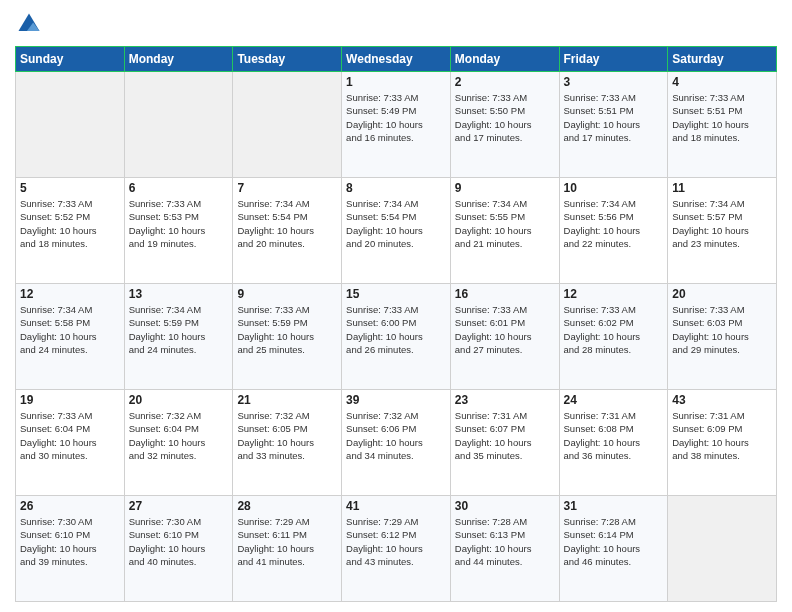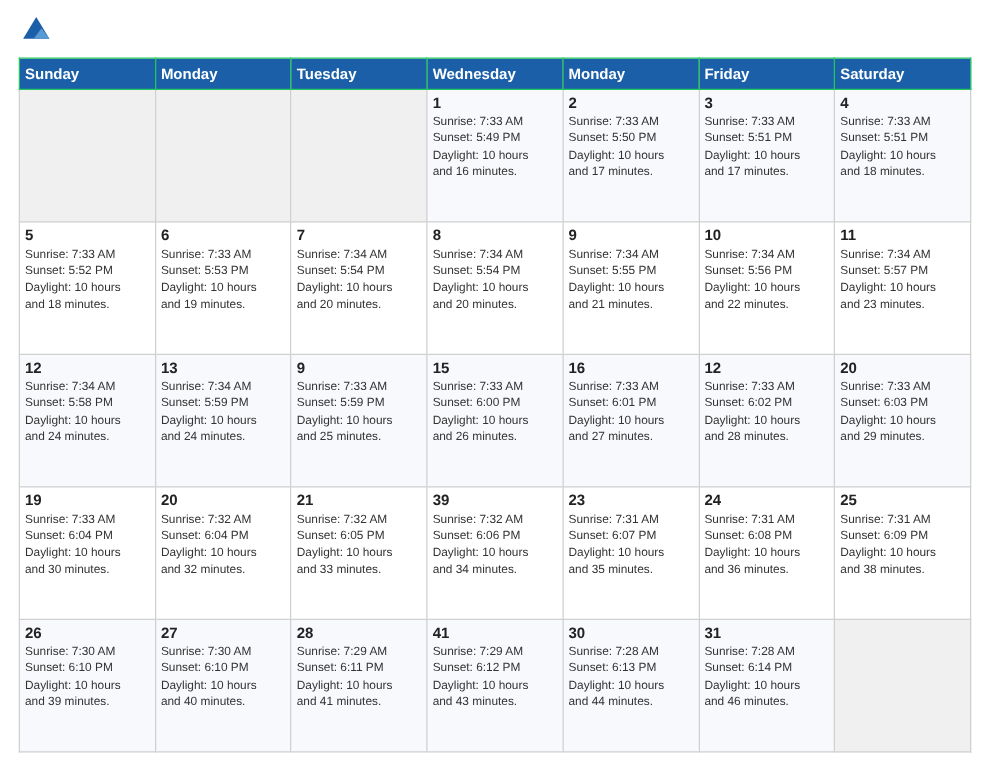--- a/index.html
+++ b/index.html
@@ -305,21 +305,21 @@
 and 35 minutes.</div>
           </td>
           <td>
             <span class="day-num">24</span>
             <div class="day-info" style="white-space: pre-line;">Sunrise: 7:31 AM
 Sunset: 6:08 PM
 Daylight: 10 hours
 and 36 minutes.</div>
           </td>
           <td>
-            <span class="day-num">25</span>
+            <span class="day-num">43</span>
             <div class="day-info" style="white-space: pre-line;">Sunrise: 7:31 AM
 Sunset: 6:09 PM
 Daylight: 10 hours
 and 38 minutes.</div>
           </td>
         </tr>
         <tr>
           <td>
             <span class="day-num">26</span>
             <div class="day-info" style="white-space: pre-line;">Sunrise: 7:30 AM

